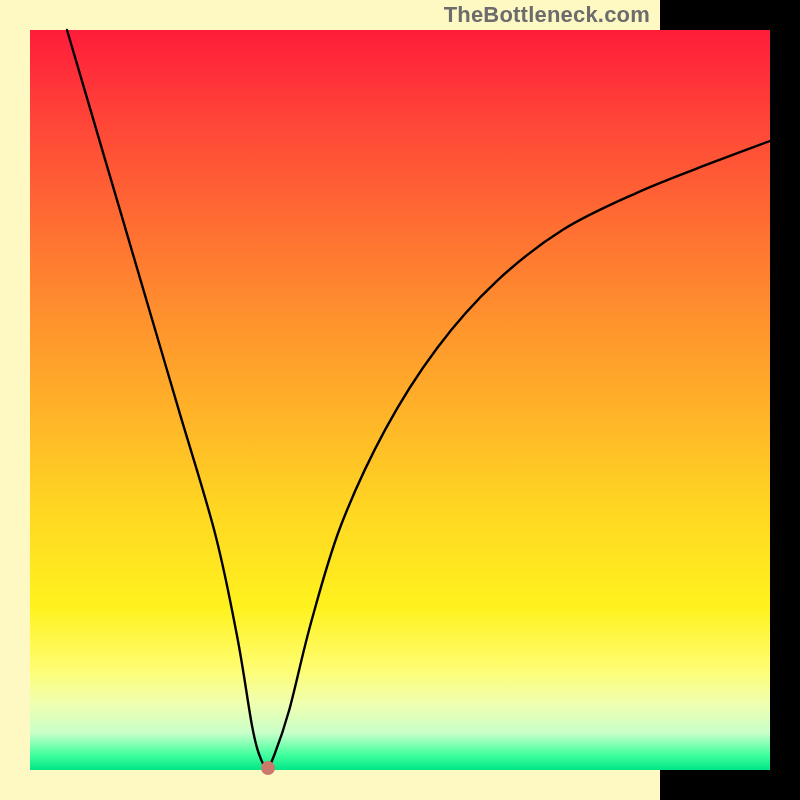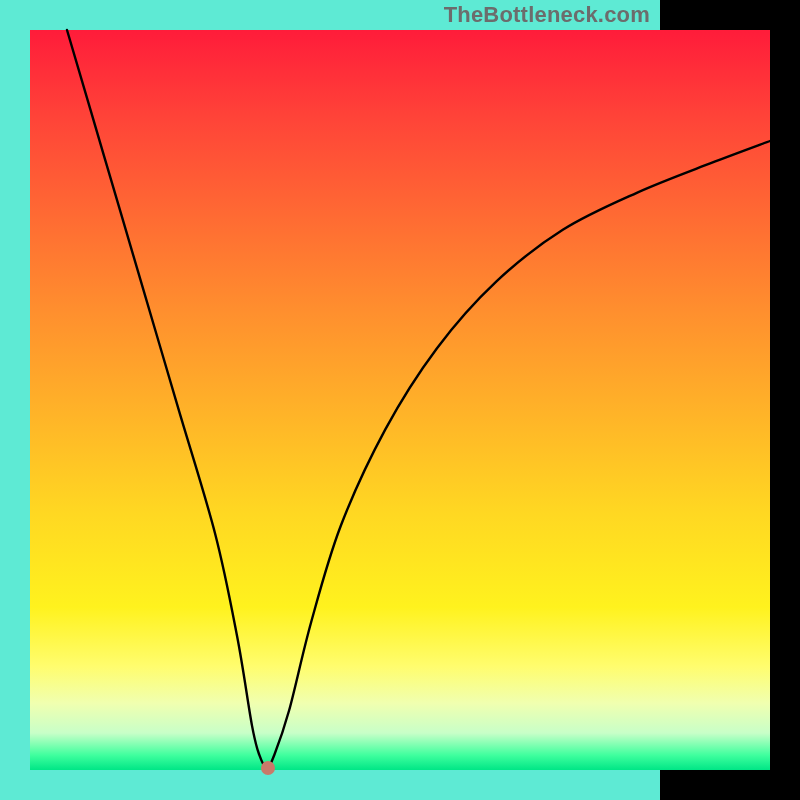--- a/index.html
+++ b/index.html
@@ -8,21 +8,21 @@
     width: 800px;
     height: 800px;
     background: #000;
     font-family: Arial, Helvetica, sans-serif;
     overflow: hidden;
   }
   .frame {
     position: relative;
     width: 660px;
     height: 800px;
-    background: #5eead4;
+    background: #fef9c3;
   }
   .watermark {
     position: absolute;
     top: 2px;
     right: 10px;
     color: #6c6c6c;
     font-size: 22px;
     font-weight: 600;
     letter-spacing: 0.2px;
     z-index: 5;

